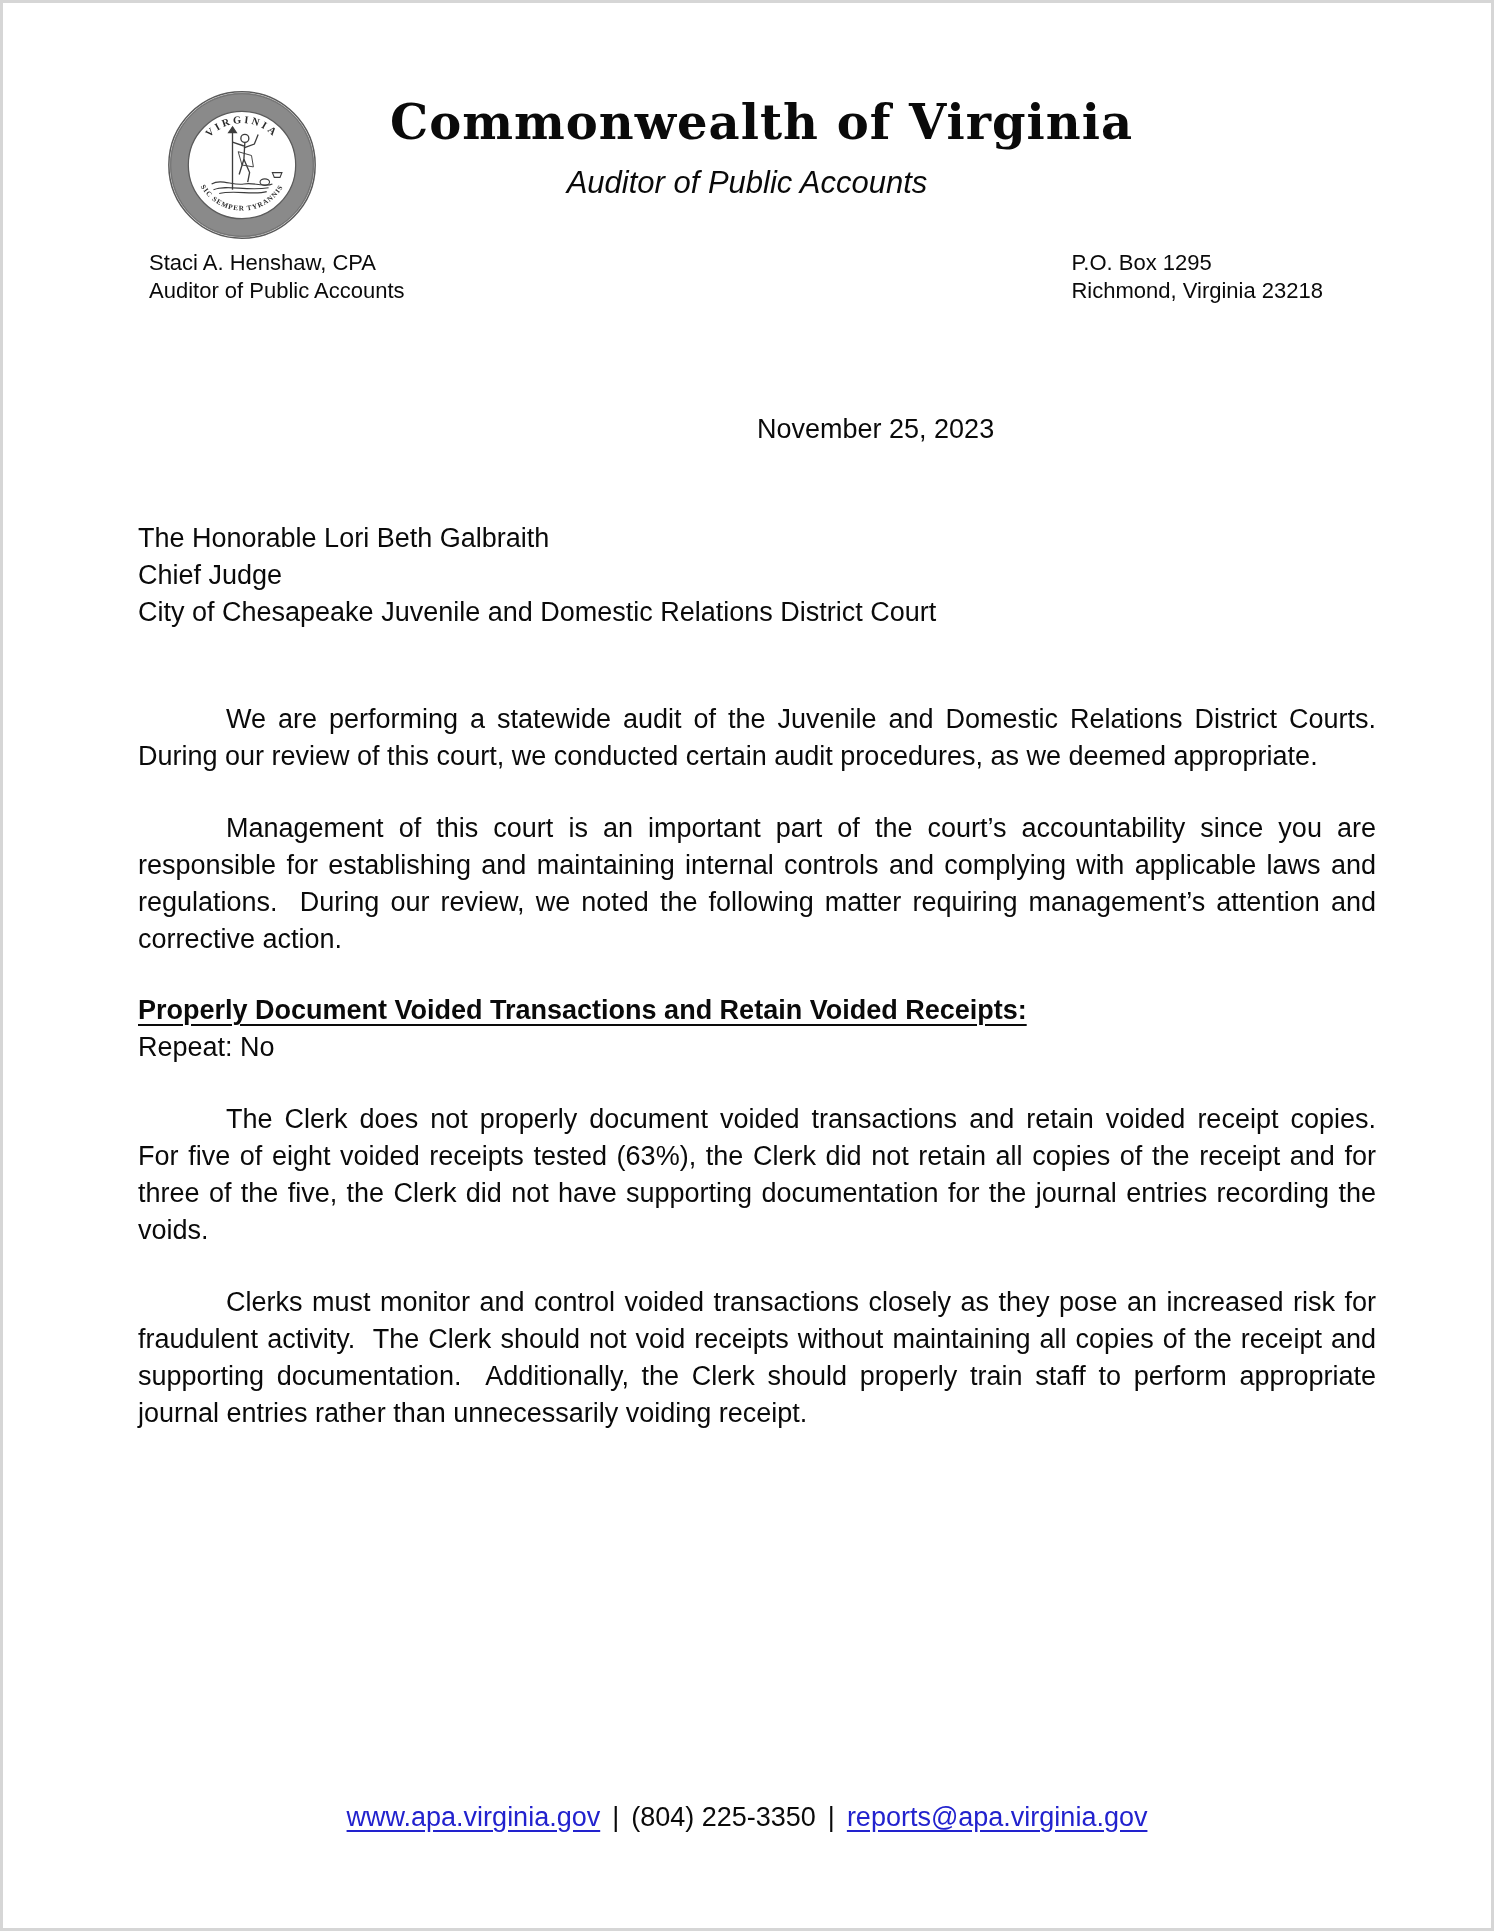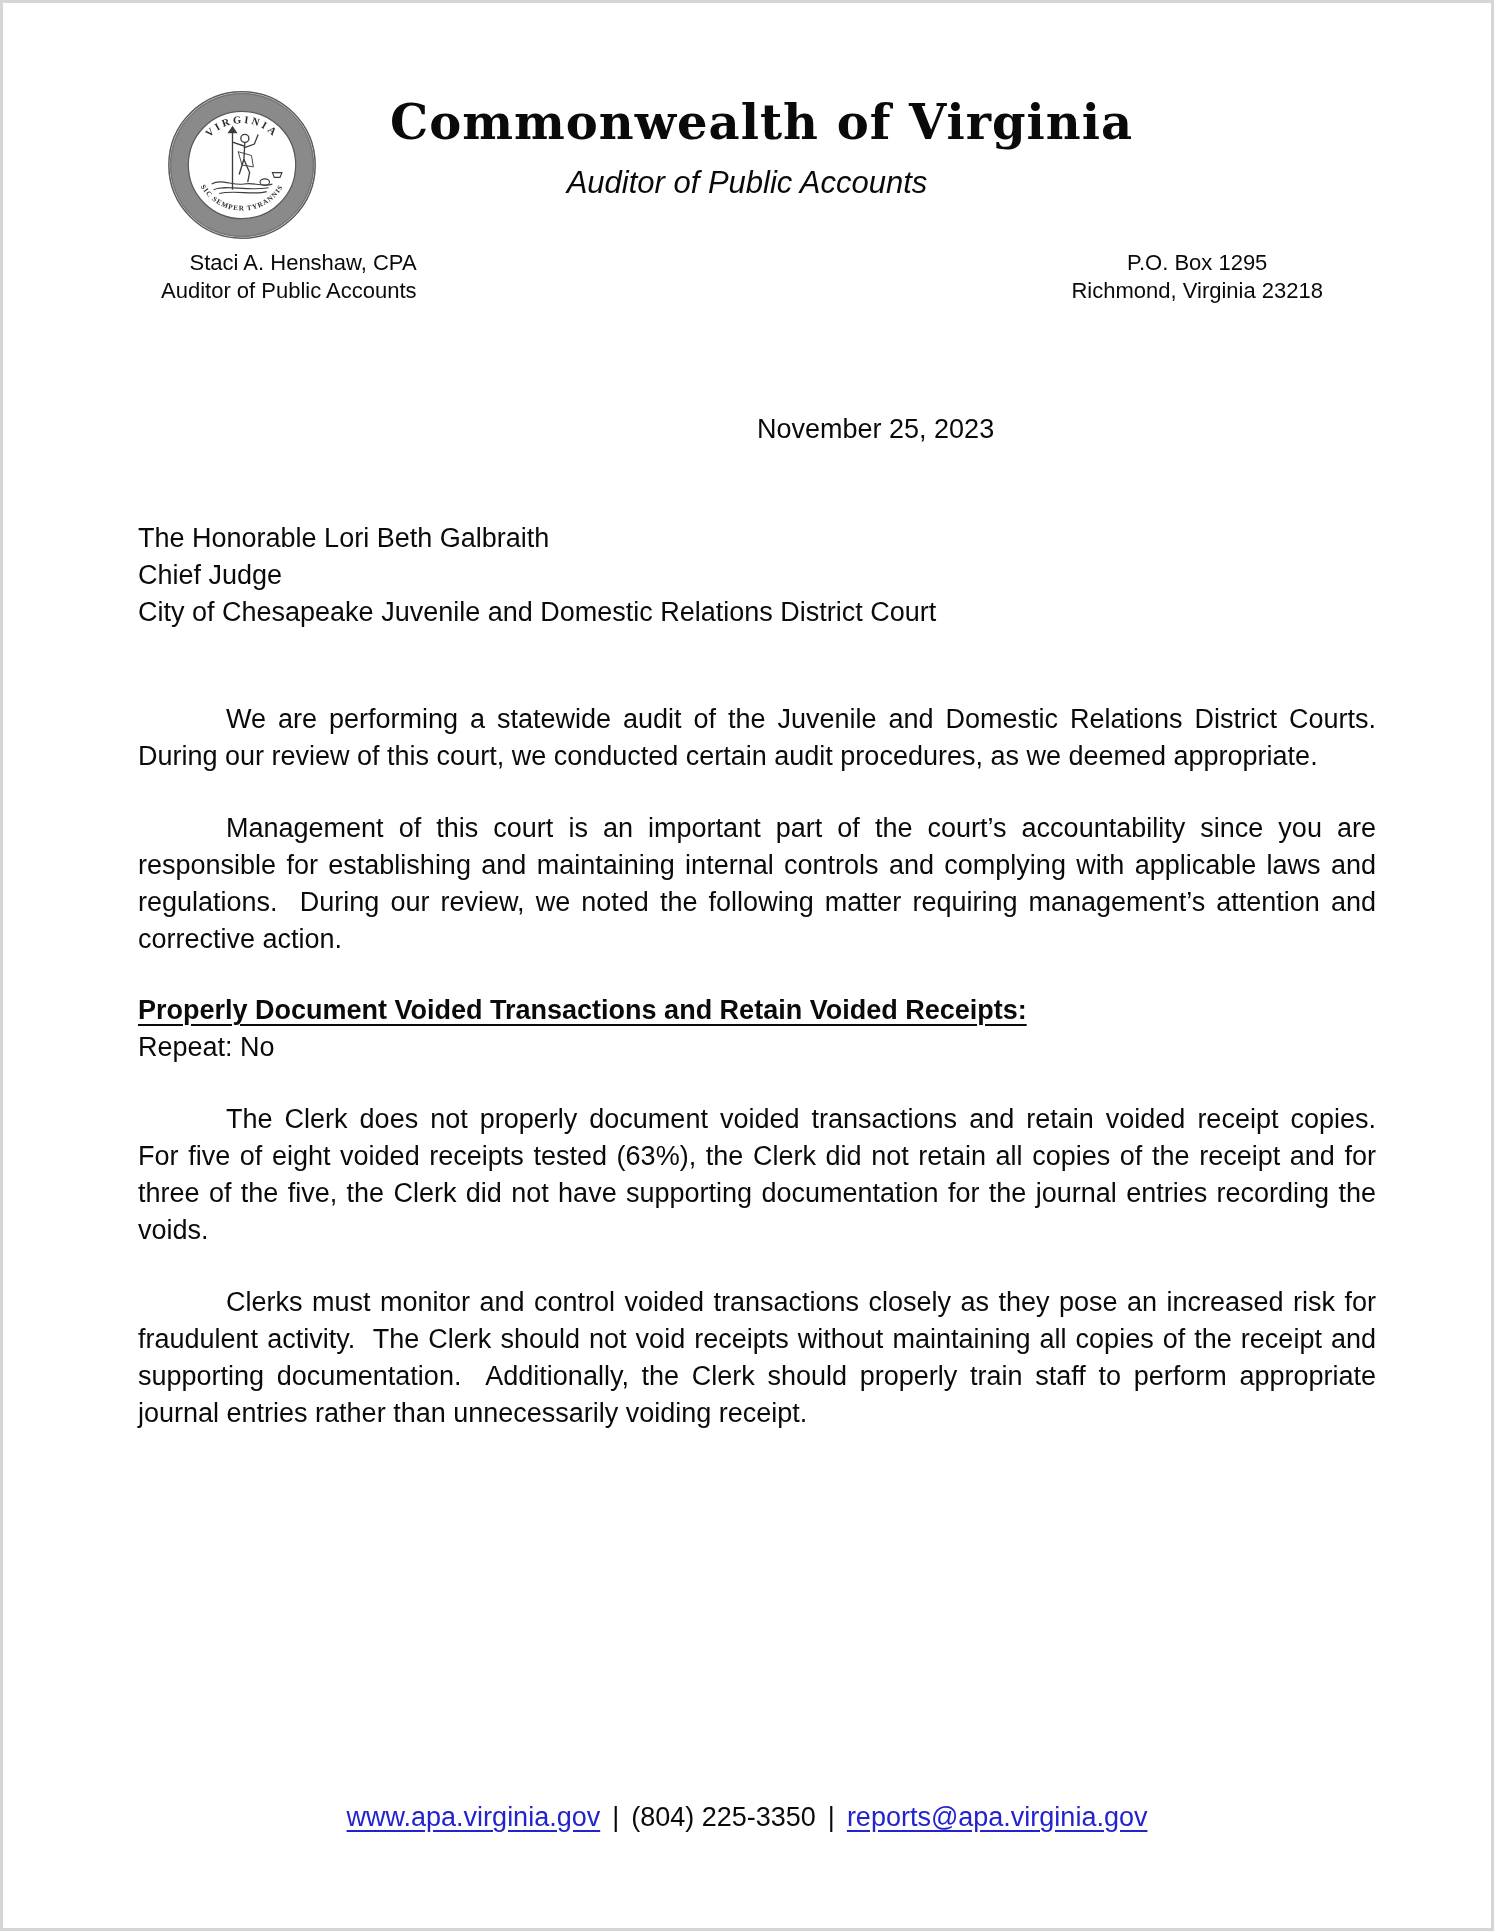--- a/index.html
+++ b/index.html
@@ -48,22 +48,22 @@
     font-size: 31px;
     line-height: 36px;
     margin-top: 16px;
   }
   .contact {
     position: absolute;
     top: 246px;
     font-size: 22px;
     line-height: 28px;
   }
-  .contact.left  { left: 158px; text-align: right; }
-  .contact.right { right: 168px; text-align: center; margin-left: 24px; }
+  .contact.left  { left: 146px; text-align: left; }
+  .contact.right { right: 168px; text-align: left; margin-left: 24px; }
   
   .content {
     padding: 0 115px 0 135px;
     font-size: 27px;
     line-height: 37px;
   }
   .date {
     margin-top: 88px;
     padding-left: 50%;
     white-space: pre-wrap;

